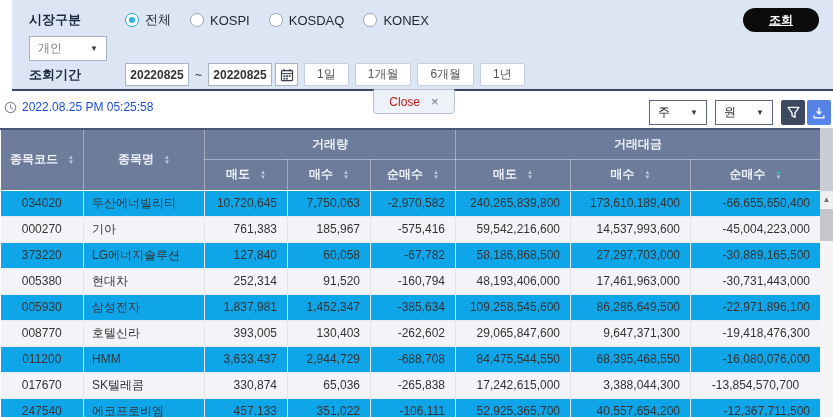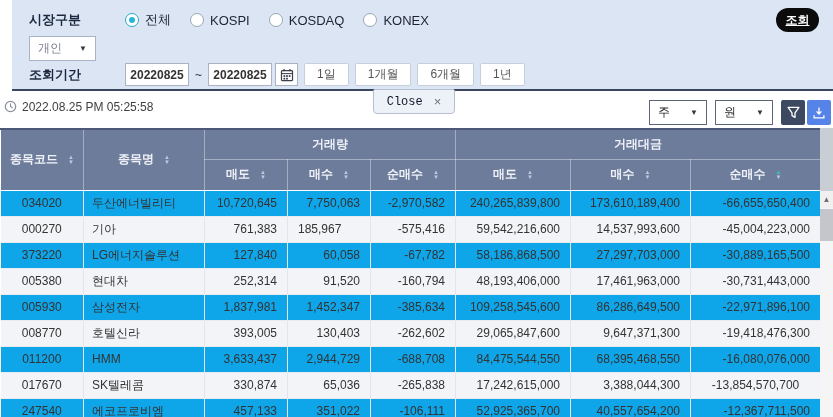--- a/index.html
+++ b/index.html
@@ -15,46 +15,46 @@
   .radio-item { display:flex; align-items:center; margin-right:19px; cursor:pointer; }
   .radio { width:14px; height:14px; border-radius:50%; background:#fff;
            border:1px solid #9aa6b8; margin-right:6px; position:relative; }
   .radio.selected { border-color:#28a9c6; }
   .radio.selected::after { content:""; position:absolute; left:3px; top:3px;
            width:6px; height:6px; border-radius:50%; background:#2ab5d6; }
   .radio-label { font-size:13px; color:#1d2433; }
   .select-box { height:25px; background:#fff; border:1px solid #aab3c5;
                 display:flex; align-items:center; justify-content:space-between;
                 padding:0 8px; font-size:12px; cursor:pointer; }
-  .investor-select { width:67px; color:#7b828f; }
+  .investor-select { width:78px; color:#7b828f; }
   .dd-arrow { font-size:8px; color:#33383f; }
   .date-input { width:64px; height:23px; border:1px solid #aab3c5; background:#fff;
                 text-align:center; font-size:12px; font-weight:600; color:#333;
                 font-family:"Liberation Sans",sans-serif; }
   .tilde { margin:0 6px; font-size:12px; color:#333; }
   .cal-btn { width:23px; height:23px; background:#fff; border:1px solid #aab3c5;
              margin-left:3px; display:flex; align-items:center; justify-content:center; cursor:pointer; }
   .quick-btn { height:23px; padding:0 12px; margin-left:6px; background:#ffffff;
                border:1px solid #c7cfdd; border-radius:2px; font-size:12px; color:#555;
                display:flex; align-items:center; cursor:pointer; }
   .quick-btn:first-of-type { margin-left:13px; }
-  .search-btn { position:absolute; right:26px; top:8px; width:43px; height:24px;
+  .search-btn { position:absolute; right:26px; top:8px; width:76px; height:24px;
                 background:#0b0b0b; color:#fff; border:none; border-radius:12px;
                 font-size:12px; font-weight:bold; text-decoration:underline; cursor:pointer; }
 
   
   .close-tab { position:absolute; left:373px; top:89px; width:82px; height:25px;
                background:#edf1f8; border:1px solid #b6bfcf; border-radius:2px 2px 4px 4px;
                display:flex; align-items:center; justify-content:center; z-index:3; }
-  .close-tab .tab-label { font-size:12px; color:#0f172a;font-family:Liberation Mono, monospace; }
+  .close-tab .tab-label { font-size:12px; color:#b91c1c; }
   .close-x { margin-left:11px; font-size:13px; color:#6b7280; cursor:pointer; line-height:1; }
 
   
-  .timestamp { position:absolute; left:4px; top:100px; display:flex; align-items:flex-start;
-               gap:5px; font-size:12px; color:#404040; }
+  .timestamp { position:absolute; left:4px; top:100px; display:flex; align-items:center;
+               gap:5px; font-size:12px; color:#1d4ed8; }
   .unit-select { position:absolute; top:100px; width:58px; color:#222;
                  border:1px solid #5c6578; }
   .unit-1 { left:649px; } .unit-2 { left:715px; }
   .icon-btn { position:absolute; top:100px; width:24px; height:25px; border:none;
               border-radius:2px; display:flex; align-items:center; justify-content:center; cursor:pointer; }
   .filter-btn { left:781px; background:#3d4960; }
   .download-btn { left:807px; background:#5583e8; }
 
   
   table.grid { position:absolute; left:0; top:128px; width:820px;
@@ -282,21 +282,21 @@
           <td style="text-align: right;">7,750,063</td>
           <td style="text-align: right;">-2,970,582</td>
           <td style="text-align: right;">240,265,839,800</td>
           <td style="text-align: right;">173,610,189,400</td>
           <td style="text-align: right;">-66,655,650,400</td>
         </tr>
         <tr class="even">
           <td style="text-align: center;">000270</td>
           <td style="text-align: left; padding-left: 8px;">기아</td>
           <td style="text-align: right;">761,383</td>
-          <td style="text-align: left;">185,967</td>
+          <td style="text-align: right;">185,967</td>
           <td style="text-align: right;">-575,416</td>
           <td style="text-align: right;">59,542,216,600</td>
           <td style="text-align: right;">14,537,993,600</td>
           <td style="text-align: right; padding-left: 24px;">-45,004,223,000</td>
         </tr>
         <tr>
           <td style="text-align: center;">373220</td>
           <td style="text-align: left; padding-left: 8px;">LG에너지솔루션</td>
           <td style="text-align: right;">127,840</td>
           <td style="text-align: right;">60,058</td>

